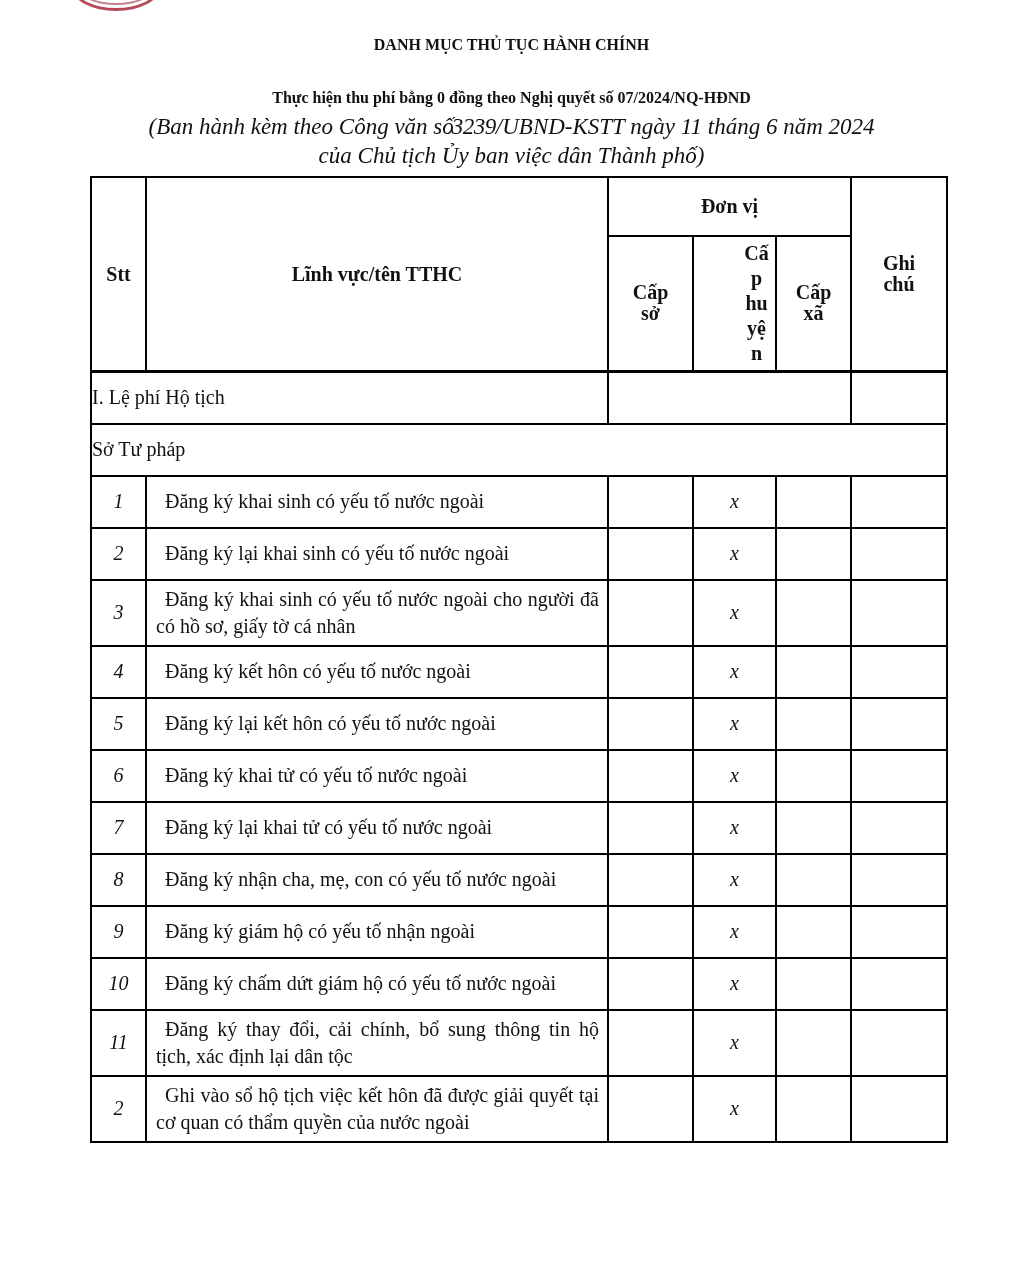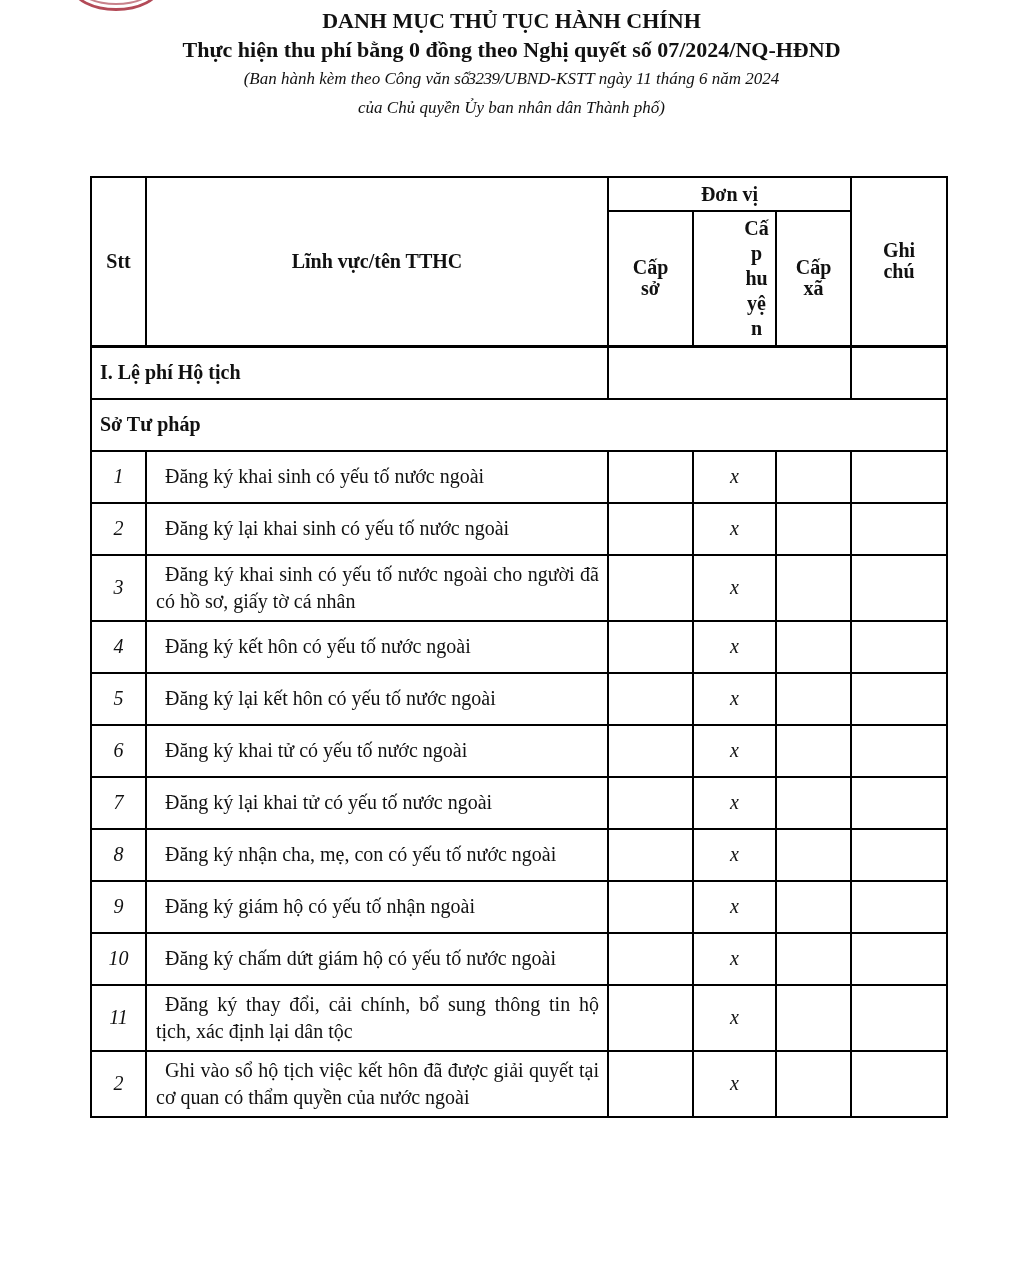--- a/index.html
+++ b/index.html
@@ -34,26 +34,27 @@
     border: 2px solid #c8828b;
     border-radius: 50%;
   }
 
   .doc-header {
     padding-top: 6px;
     text-align: center;
   }
   .title-line {
     font-weight: bold;
-    font-size: 22px;
+    font-size: 16px;
     line-height: 29px;
+    margin-top: 24px;
   }
   .subtitle-line {
     font-style: italic;
-    font-size: 17px;
+    font-size: 23px;
     line-height: 29px;
   }
   .subtitle-number {
     margin-left: -2px;
     letter-spacing: -0.5px;
   }
 
   .table-wrap {
     position: absolute;
     left: 90px;
@@ -69,21 +70,21 @@
     border: 2px solid #000;
     padding: 4px 6px;
     vertical-align: middle;
     box-sizing: border-box;
   }
   thead th {
     font-weight: bold;
     text-align: center;
     padding: 2px 2px;
   }
-  thead tr.group-row th { height: 34px; }
+  thead tr.group-row th { height: 59px; }
   thead tr.sub-row th { height: 90px; }
   thead { border-bottom: 3px solid #000; }
 
   
   .stack {
     display: inline-block;
     max-width: 40px;
     line-height: 21px;
   }
   .stack-break {
@@ -93,23 +94,23 @@
     line-height: 25px;
     margin-left: 44px;
   }
 
   tbody td {
     border-width: 3px 2px;
     height: 52px;
     line-height: 27px;
   }
   tbody td.section-label {
-    font-weight: bold;
+    font-weight: normal;
     text-align: left;
-    padding-left: 8px;
+    padding-left: 0;
   }
   tbody td.stt {
     font-style: italic;
     text-align: center;
   }
   tbody td.desc {
     text-align: justify;
     text-indent: 9px;
     padding: 5px 8px 5px 9px;
     border-radius: 22px;
@@ -122,21 +123,21 @@
 </style>
 </head>
 <body>
 
 <div class="seal"></div>
 
 <div class="doc-header">
   <div class="title-line">DANH MỤC THỦ TỤC HÀNH CHÍNH</div>
   <div class="title-line">Thực hiện thu phí bằng 0 đồng theo Nghị quyết số 07/2024/NQ-HĐND</div>
   <div class="subtitle-line"><span>(Ban hành kèm theo Công văn số</span><span class="subtitle-number">3239</span><span>/UBND-KSTT ngày 11 tháng 6 năm 2024</span></div>
-  <div class="subtitle-line">của Chủ quyền Ủy ban nhân dân Thành phố)</div>
+  <div class="subtitle-line">của Chủ tịch Ủy ban việc dân Thành phố)</div>
 </div>
 
 <div class="table-wrap">
   <table class="proc-table">
     <colgroup>
       <col style="width:55px">
       <col style="width:462px">
       <col style="width:85px">
       <col style="width:83px">
       <col style="width:75px">

